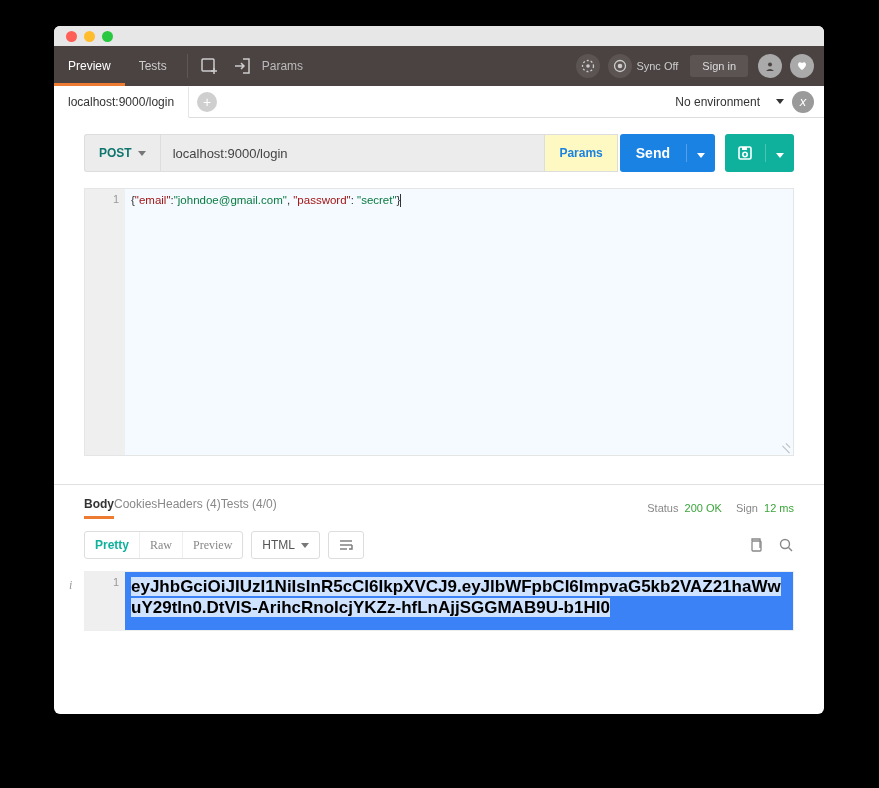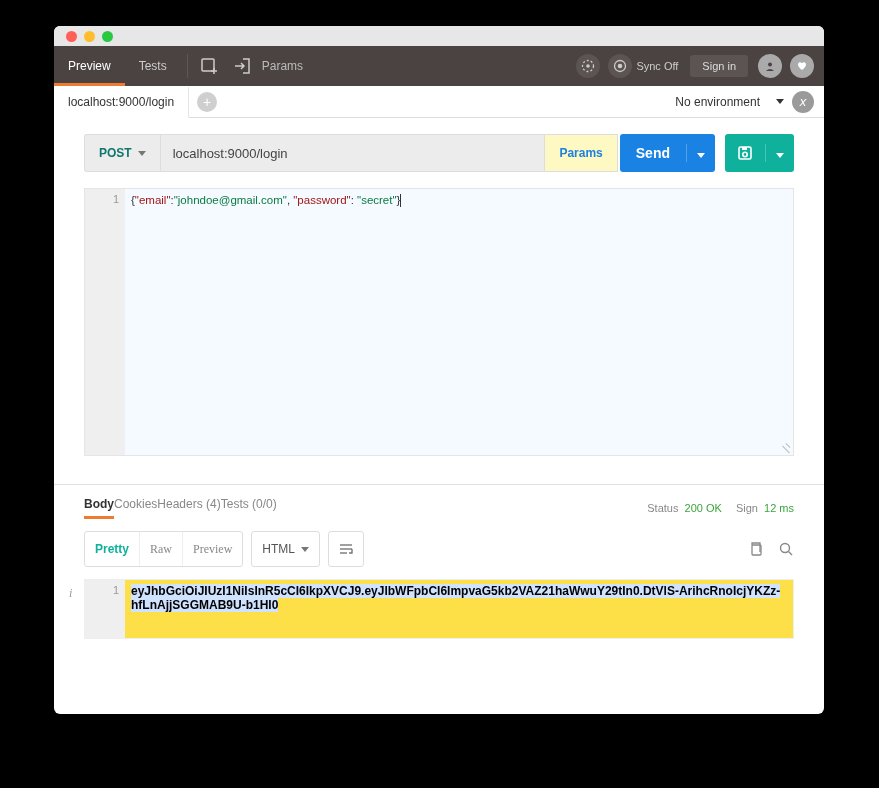--- a/index.html
+++ b/index.html
@@ -46,29 +46,29 @@
 .divider { height:1px; background:#e0e0e0; margin-top:28px; }
 .rtabs { display:flex; align-items:center; padding: 12px 30px 0 30px; font-size:12px; color:#888; }
 .rtab { cursor:pointer; padding-bottom:8px; position:relative; color:#888; }
 .rtab.active { color:#333; font-weight:bold; }
 .rtab.active::after{content:"";position:absolute;left:0;right:0;bottom:0;height:3px;background:#ed7c32;}
 .rtabs .spacer { flex:1; }
 .status { display:flex; gap:14px; font-size:11px; }
 .status b { font-weight:normal; color:#888; }
 .status .ok { color:#3ba53b; }
 .toolbar { display:flex; align-items:center; padding: 12px 30px; gap:8px; font-size:12px; }
-.tb-group { border:1px solid #ddd; border-radius:3px; display:flex; align-items:center; height:36px; }
+.tb-group { border:1px solid #ddd; border-radius:3px; display:flex; align-items:center; height:28px; }
 .tb-seg { padding: 0 10px; height:100%; display:flex; align-items:center; cursor:pointer; color:#888; }
 .tb-seg.active { color:#0fb19c; font-weight:bold; }
 .tb-group .tb-seg + .tb-seg { border-left:1px solid #eee;font-family:Liberation Serif, serif; }
 .tool-right { margin-left:auto; display:flex; gap:14px; }
 .response { margin: 0 30px 20px 30px; border:1px solid #eee; display:flex; min-height:60px; }
 .r-gutter { width:40px; background:#efefef; text-align:right; padding:4px 6px 0 0; color:#999; font-size:11px; font-family: Menlo, monospace; position:relative; }
 .info-i { position:absolute; left:-16px; top:6px; font-style:italic; font-family: Georgia, serif; color:#999; font-size:12px; }
-.r-body { flex:1; padding:4px 6px; font-family: Menlo, monospace; font-size:12px; background:#fde047; }
+.r-body { flex:1; padding:4px 6px; font-family: Menlo, monospace; font-size:17px; background:#3b82f6; }
 .r-text { background:#cfe3ff; display:inline; word-break:break-all; color:#000; font-weight: bold; }
 svg { display:block; }
 .chev { width:0;height:0;border-left:4px solid transparent;border-right:4px solid transparent;border-top:5px solid currentColor; display:inline-block;}
 .chev.white{border-top-color:#fff;}
 </style>
 </head>
 <body>
 
 <div class="window">
   <div class="titlebar">
@@ -167,21 +167,21 @@
     </div>
     <div class="resize"></div>
   </div>
 
   <div class="divider"></div>
 
   <div class="rtabs">
     <div class="rtab active">Body</div>
     <div class="rtab">Cookies</div>
     <div class="rtab">Headers (4)</div>
-    <div class="rtab">Tests (0/0)</div>
+    <div class="rtab">Tests (4/0)</div>
     <div class="spacer"></div>
     <div class="status">
       <span><b>Status</b>&nbsp;&nbsp;<span class="ok">200 OK</span></span>
       <span><b>Sign</b>&nbsp;&nbsp;<span class="ok">12 ms</span></span>
     </div>
   </div>
 
   <div class="toolbar">
     <div class="tb-group">
       <div class="tb-seg active">Pretty</div>

